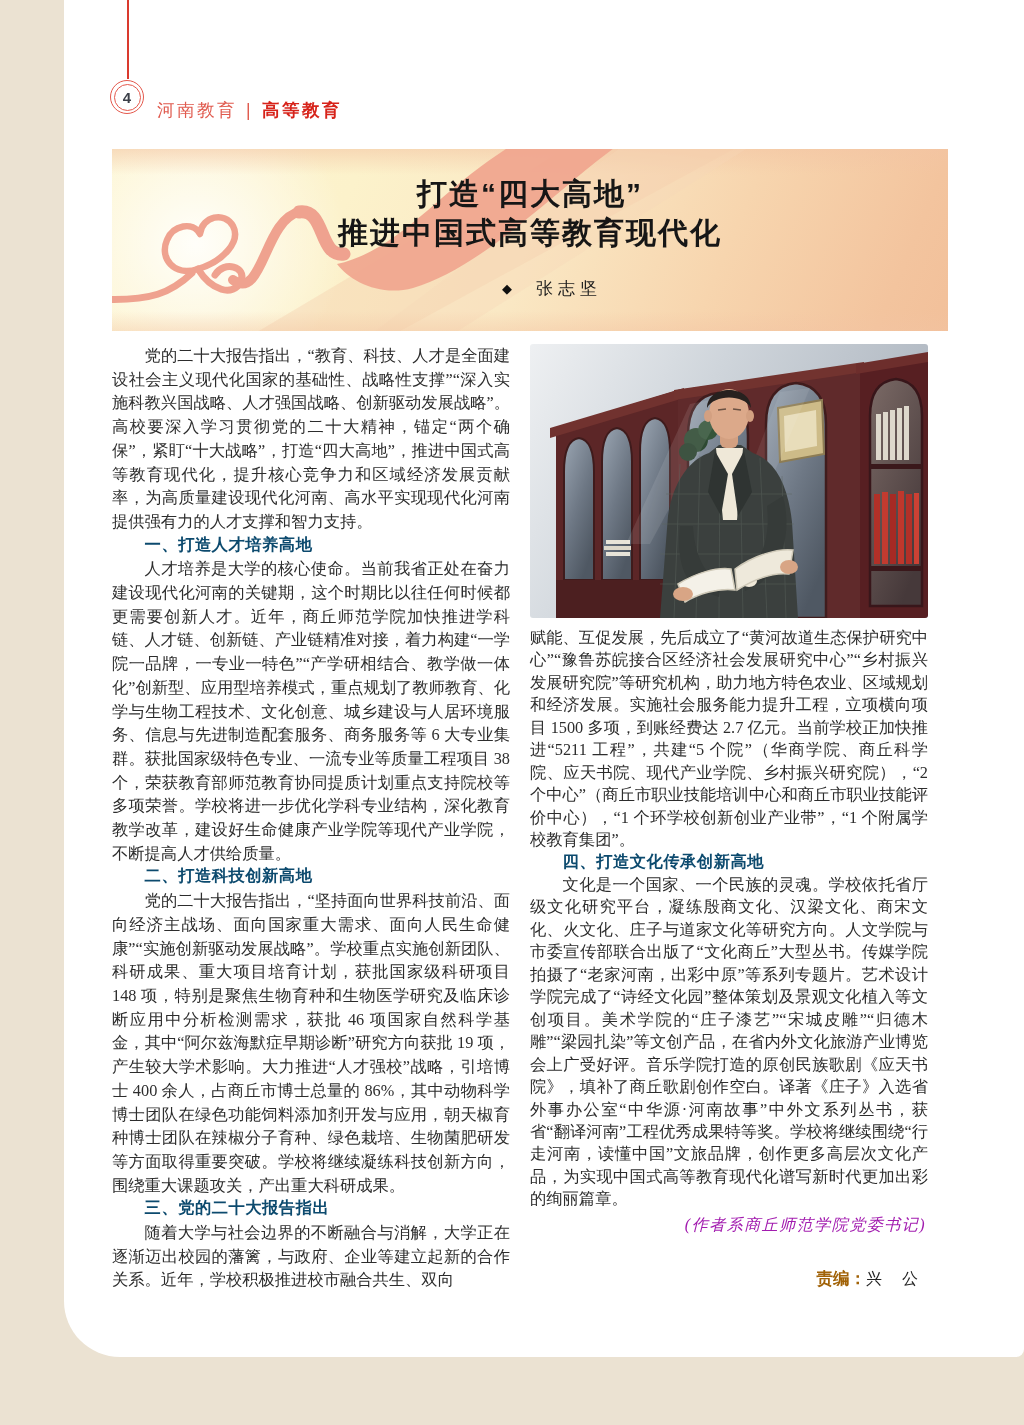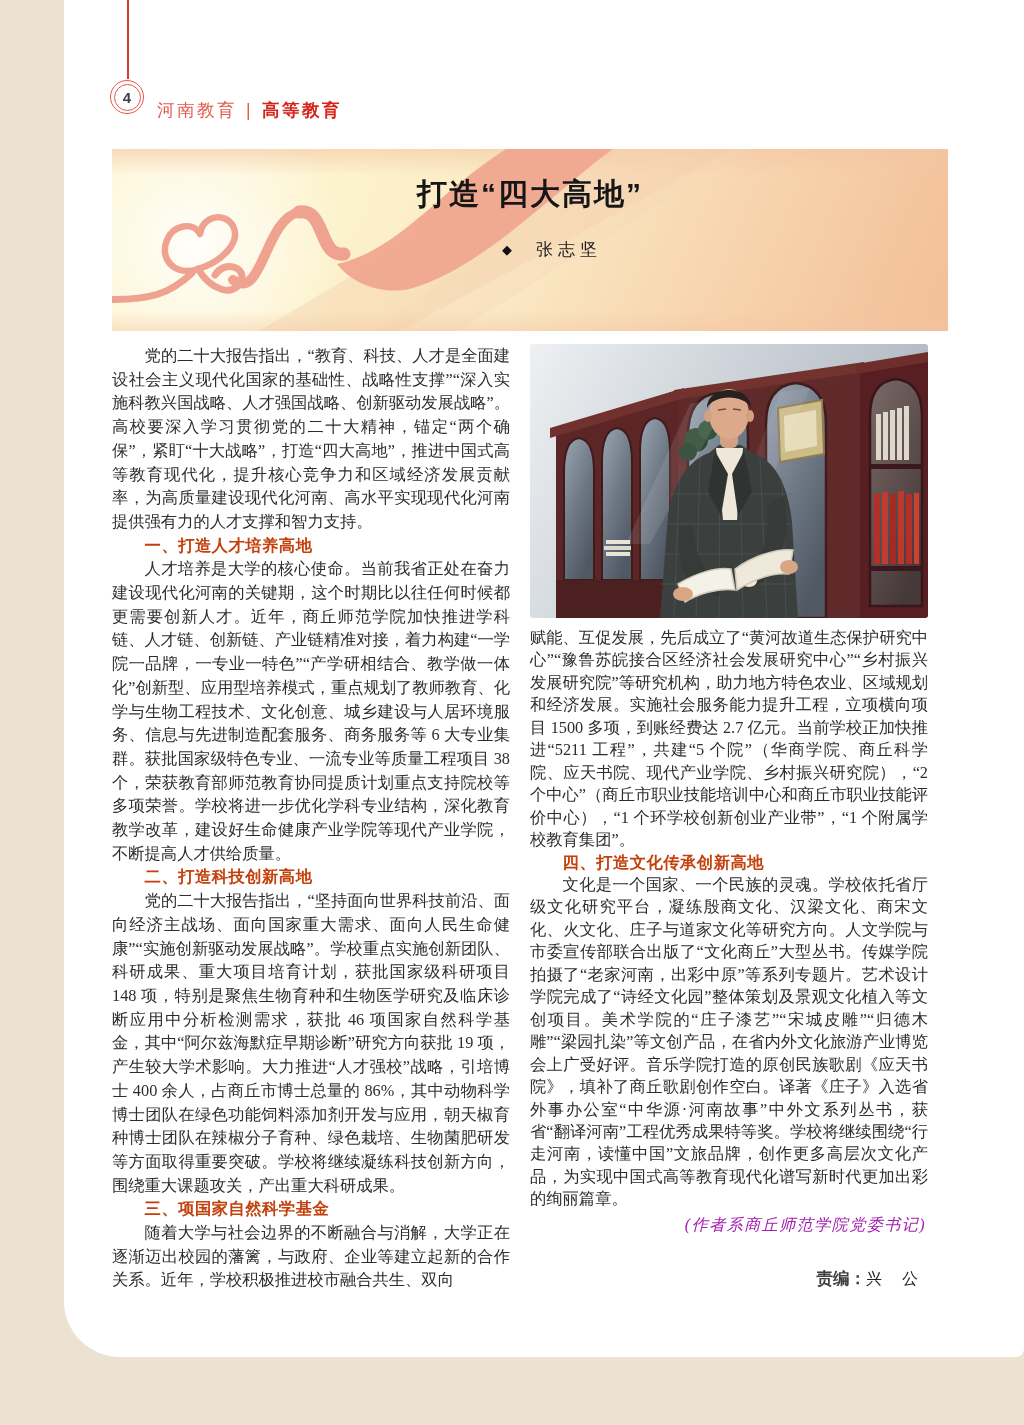--- a/index.html
+++ b/index.html
@@ -72,38 +72,38 @@
     position:absolute;left:112px;top:344px;width:816px;
     display:flex;gap:20px;
   }
   .col{width:398px;color:#2d2d2d;font-size:16.3px;text-align:justify;}
   .col-left{line-height:23.7px;}
   .col-right{line-height:22.45px;}
   .blk{margin:0;}
   .p{text-indent:2em;}
   .p_continued{text-indent:0;}
   .heading{
-    text-indent:2em;font-weight:bold;color:#c2410c;
-    font-family:Liberation Serif, serif;
+    text-indent:2em;font-weight:bold;color:#0c4a6e;
+    font-family:Liberation Mono, monospace;
     letter-spacing:0.5px;
   }
   .attribution{
     text-align:right;font-style:italic;text-indent:0;
     margin-top:3px;padding-right:2px;font-size:16px;color:#a21caf;
     letter-spacing:1.5px;
   }
   .photo-frame{
     width:398px;height:274px;margin-bottom:9px;border-radius:3px;overflow:hidden;
   }
   .editor-line{
     margin-top:31px;text-align:right;padding-right:8px;
   }
   .editor-label{
     font-family:"Liberation Sans","DejaVu Sans",sans-serif;
-    font-weight:bold;font-size:16.5px;color:#404040;
+    font-weight:bold;font-size:16.5px;color:#a16207;
   }
   .editor-name{font-size:16px;color:#222;letter-spacing:2px;}
 </style>
 </head>
 <body>
 
 <div class="page"></div>
 
 <div class="red-line"></div>
 
@@ -127,34 +127,35 @@
 
     <path d="M 86,120 C 99,141 121,149 129,132 C 135,118 112,111 103,126" stroke="#efa28f" stroke-width="7" fill="none" stroke-linecap="round"></path>
 
     <path d="M 121,131 C 151,152 152,71 187,63" stroke="#efa28f" stroke-width="10" fill="none" stroke-linecap="round"></path>
     <path d="M 187,63 C 214,59 206,108 232,105" stroke="#efa28f" stroke-width="13" fill="none" stroke-linecap="round"></path>
 
     <path d="M 225,115 C 285,102 325,45 388,4 L 438,-30 L 540,-30 L 485,12 C 423,62 362,121 301,139 C 268,148 238,132 225,115 Z" fill="#f0a68f" opacity="0.95"></path>
   </svg>
   <div class="banner-title">
     <div>打造“四大高地”</div>
+    <div>推进中国式高等教育现代化</div>
   </div>
   <div class="author-row">
     <span class="author-diamond">◆</span><span class="author-name">张志坚</span>
   </div>
 </div>
 
 <div class="columns">
   <div class="col col-left">
       <div class="blk p">党的二十大报告指出，“教育、科技、人才是全面建设社会主义现代化国家的基础性、战略性支撑”“深入实施科教兴国战略、人才强国战略、创新驱动发展战略”。高校要深入学习贯彻党的二十大精神，锚定“两个确保”，紧盯“十大战略”，打造“四大高地”，推进中国式高等教育现代化，提升核心竞争力和区域经济发展贡献率，为高质量建设现代化河南、高水平实现现代化河南提供强有力的人才支撑和智力支持。</div>
       <div class="blk heading">一、打造人才培养高地</div>
       <div class="blk p">人才培养是大学的核心使命。当前我省正处在奋力建设现代化河南的关键期，这个时期比以往任何时候都更需要创新人才。近年，商丘师范学院加快推进学科链、人才链、创新链、产业链精准对接，着力构建“一学院一品牌，一专业一特色”“产学研相结合、教学做一体化”创新型、应用型培养模式，重点规划了教师教育、化学与生物工程技术、文化创意、城乡建设与人居环境服务、信息与先进制造配套服务、商务服务等 6 大专业集群。获批国家级特色专业、一流专业等质量工程项目 38 个，荣获教育部师范教育协同提质计划重点支持院校等多项荣誉。学校将进一步优化学科专业结构，深化教育教学改革，建设好生命健康产业学院等现代产业学院，不断提高人才供给质量。</div>
       <div class="blk heading">二、打造科技创新高地</div>
       <div class="blk p">党的二十大报告指出，“坚持面向世界科技前沿、面向经济主战场、面向国家重大需求、面向人民生命健康”“实施创新驱动发展战略”。学校重点实施创新团队、科研成果、重大项目培育计划，获批国家级科研项目 148 项，特别是聚焦生物育种和生物医学研究及临床诊断应用中分析检测需求，获批 46 项国家自然科学基金，其中“阿尔兹海默症早期诊断”研究方向获批 19 项，产生较大学术影响。大力推进“人才强校”战略，引培博士 400 余人，占商丘市博士总量的 86%，其中动物科学博士团队在绿色功能饲料添加剂开发与应用，朝天椒育种博士团队在辣椒分子育种、绿色栽培、生物菌肥研发等方面取得重要突破。学校将继续凝练科技创新方向，围绕重大课题攻关，产出重大科研成果。</div>
-      <div class="blk heading">三、项国家自然科学基金</div>
+      <div class="blk heading">三、党的二十大报告指出</div>
       <div class="blk p">随着大学与社会边界的不断融合与消解，大学正在逐渐迈出校园的藩篱，与政府、企业等建立起新的合作关系。近年，学校积极推进校市融合共生、双向</div>
     </div>
 
   <div class="col col-right">
     <div class="photo-frame">
       <svg width="398" height="274" viewBox="0 0 398 274">
         <defs>
           <linearGradient id="wall" x1="0" y1="0" x2="1" y2="0.35">
             <stop offset="0" stop-color="#eef0f2"></stop>
             <stop offset="0.45" stop-color="#cfd5db"></stop>

